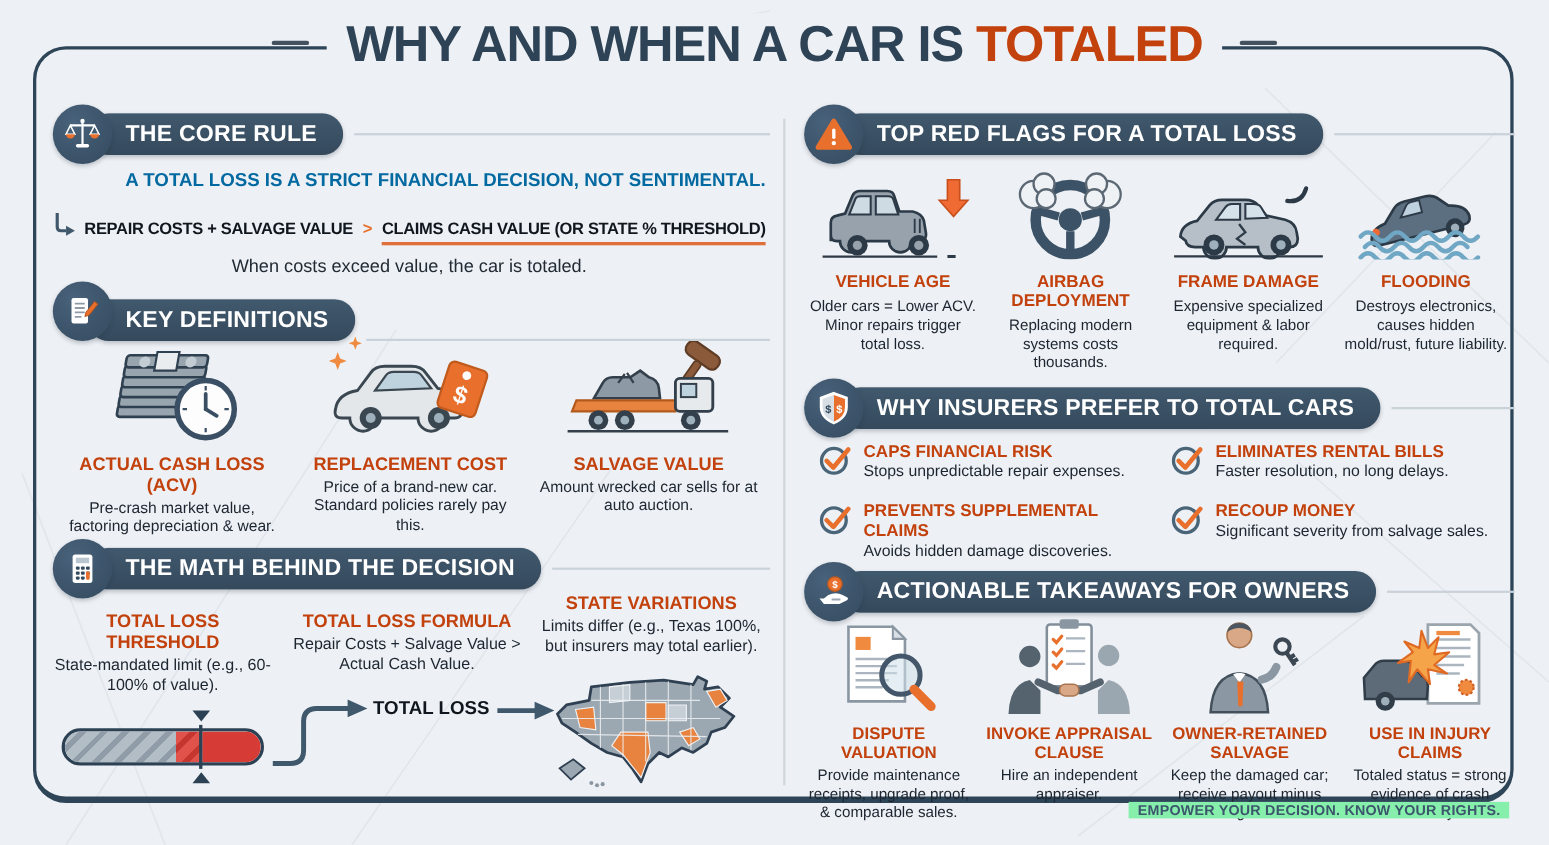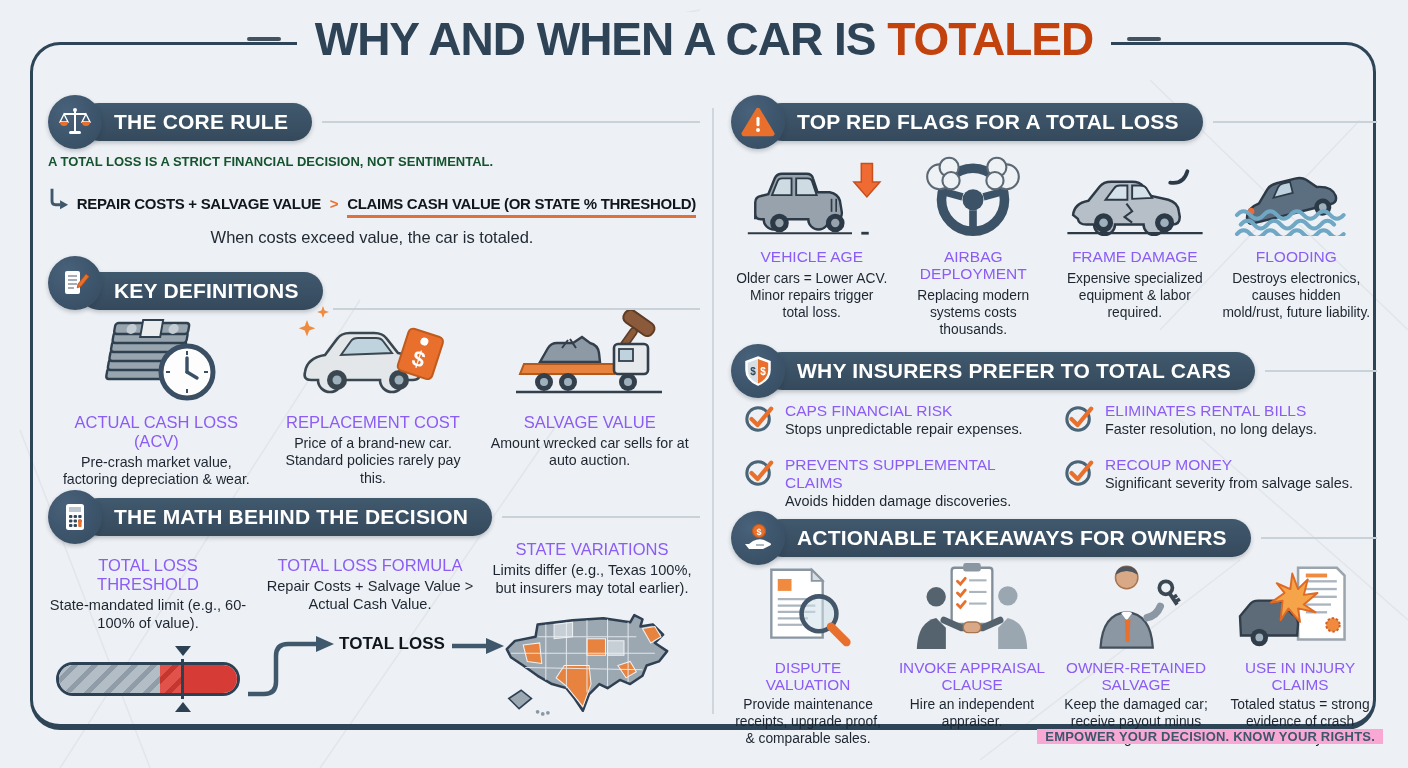--- a/index.html
+++ b/index.html
@@ -46,26 +46,26 @@
     border-radius:19px; color:#fff; font-weight:700; font-size:21px;
     display:flex; align-items:center; padding:0 24px 0 34px;
     letter-spacing:.2px; white-space:nowrap;
     box-shadow:0 2px 4px rgba(30,45,60,.25);
   }
   .sec-rule { flex:1; height:2px; background:#c9d1d9; margin-left:10px; }
 
   .divider-v { position:absolute; left:712px; top:108px; width:2px; height:606px; background:#cfd6dd; z-index:1; }
 
   
-  .col-title { font-weight:400; color:#8b5cf6; }
+  .col-title { font-weight:700; color:#c2410c; }
   .col-desc  { color:#1d2630; line-height:1.22; }
 
   
   #core-body { position:absolute; left:48px; top:154px; width:648px; z-index:2; }
-  .statement { text-align:left; font-weight:700; font-size:13px; color:#14532d; white-space:nowrap; }
+  .statement { text-align:right; font-weight:700; font-size:17px; color:#0369a1; white-space:nowrap; }
   .formula-row { display:flex; align-items:flex-start; margin-top:10px; }
   .formula-text { font-weight:700; font-size:15px; letter-spacing:-.3px; white-space:nowrap; padding-left:8px; padding-top:16px; color:#10161d;}
   .formula-op { color:#e8702c; padding:0 5px; }
   .formula-right { border-bottom:3px solid #e0703a; padding-bottom:3px; }
   .caption { text-align:center; font-size:16.5px; margin-top:9px; color:#222b34; }
 
   
   #keydef-body { position:absolute; left:48px; top:298px; width:650px; display:flex; z-index:2; }
   .kd-col { flex:1; text-align:center; padding:0 6px; }
   .kd-icon { height:106px; display:flex; align-items:flex-end; justify-content:center; margin-bottom:9px; }
@@ -118,23 +118,23 @@
 
   
   #takeaways-body { position:absolute; left:726px; top:558px; width:656px; display:flex; z-index:2; }
   .tk-col { flex:1; text-align:center; padding:0 5px; }
   .tk-icon { height:94px; display:flex; align-items:flex-end; justify-content:center; margin-bottom:7px; }
   .tk-col .col-title { font-size:15.3px; line-height:1.12; }
   .tk-col .col-desc { font-size:13.8px; margin-top:4px; }
 
   
   #footer-tagline {
-    position:absolute; right:25px; top:729px; z-index:6;
+    position:absolute; right:36px; top:729px; z-index:6;
     font-weight:700; font-size:13px; color:#3c566c; letter-spacing:.2px;
-    background:#f9a8d4; padding:0 8px;
+    background:#86efac; padding:0 8px;
   }
 </style>
 </head>
 <body>
 
 <svg id="bg-pattern" width="1408" height="768">
   <g stroke="#dde2e8" stroke-width="1.5" opacity=".7">
     <line x1="60" y1="768" x2="360" y2="300"></line>
       <line x1="150" y1="768" x2="20" y2="430"></line>
     <line x1="320" y1="768" x2="560" y2="420"></line>

